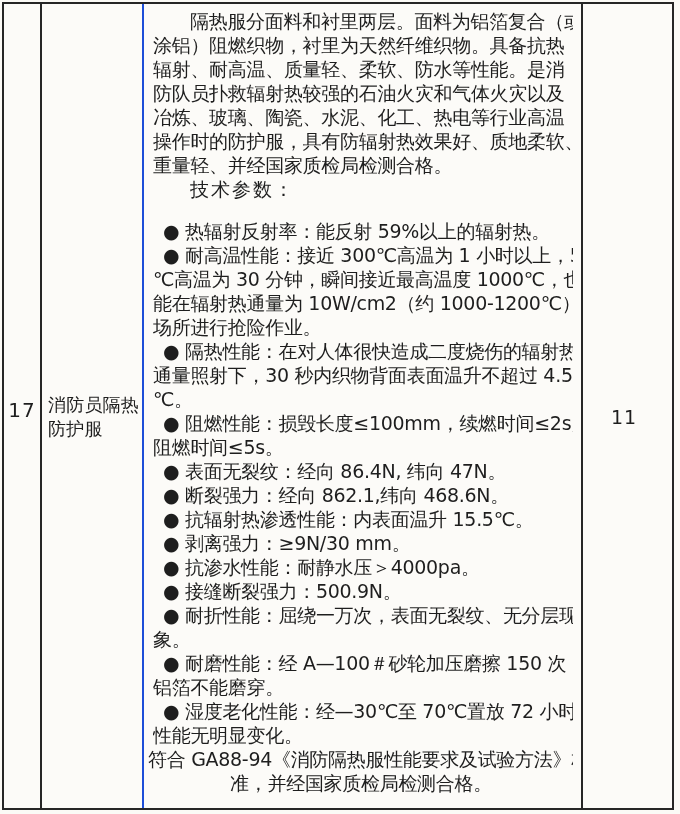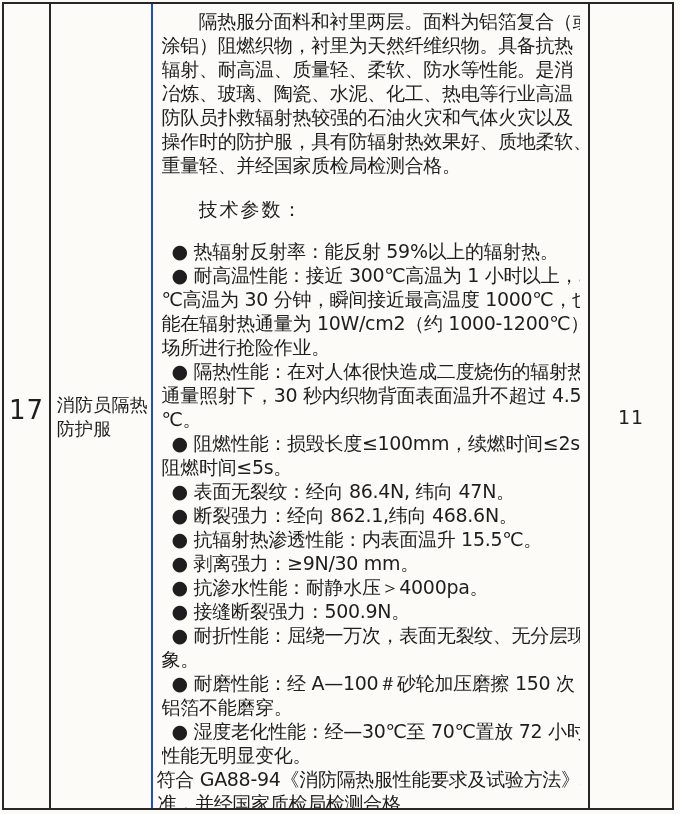--- a/index.html
+++ b/index.html
@@ -22,25 +22,25 @@
     position: absolute;
     left: 2px; top: 2px;
     width: 672px; height: 808px;
     display: flex;
     border: 2px solid #262626;
     background: #fcfbf8;
   }
   .cell { height: 100%; overflow: hidden; }
   .cell + .cell { border-left: none; }
   .col-index {
-    width: 47px;
+    width: 38px;
     border-right: 2px solid #262626;
     display: flex; align-items: center; justify-content: center;
     padding-top: 8px;
-    font-size: 26px;
+    font-size: 20px;
     letter-spacing: 1px;
   }
   .col-name {
     width: 102px;
     border-right: 2px solid #1d4ed8;
     display: flex; align-items: center;
     padding: 22px 0 0 6px;
   }
   .item-name {
     width: 92px;
@@ -64,23 +64,23 @@
   .line {
     line-height: 24px;
     height: 24px;
     white-space: nowrap;
     letter-spacing: -0.3px;
     overflow: hidden;
   }
   .fmt-indent { text-indent: 37px; }
   .fmt-bullet { padding-left: 10px; }
   .fmt-flush  { margin-left: -5px; }
-  .fmt-center { margin-left: -4px; }
+  .fmt-center { text-align: center; margin-left: -4px; }
   .title-line {
-    margin: 20px 0 18px 37px;
+    margin: 0 0 18px 37px;
     letter-spacing: 2px;
   }
 </style>
 </head>
 <body>
 
 <div class="page">
   <div class="spec-table">
 
     <div class="cell col-index">
@@ -89,22 +89,22 @@
 
     <div class="cell col-name">
       <div class="item-name">消防员隔热防护服</div>
     </div>
 
     <div class="cell col-desc">
       <div id="intro-lines">
           <div class="line fmt-indent">隔热服分面料和衬里两层。面料为铝箔复合（或</div>
           <div class="line fmt-wrap">涂铝）阻燃织物，衬里为天然纤维织物。具备抗热</div>
           <div class="line fmt-wrap">辐射、耐高温、质量轻、柔软、防水等性能。是消</div>
+          <div class="line fmt-wrap">防队员扑救辐射热较强的石油火灾和气体火灾以及</div>
           <div class="line fmt-wrap">冶炼、玻璃、陶瓷、水泥、化工、热电等行业高温</div>
-          <div class="line fmt-wrap">防队员扑救辐射热较强的石油火灾和气体火灾以及</div>
           <div class="line fmt-wrap">操作时的防护服，具有防辐射热效果好、质地柔软、</div>
           <div class="line fmt-wrap">重量轻、并经国家质检局检测合格。</div>
         </div>
       <div class="line title-line">技术参数：</div>
       <div id="spec-lines">
           <div class="line fmt-bullet">● 热辐射反射率：能反射 59%以上的辐射热。</div>
           <div class="line fmt-bullet">● 耐高温性能：接近 300℃高温为 1 小时以上，500</div>
           <div class="line fmt-wrap">℃高温为 30 分钟，瞬间接近最高温度 1000℃，也</div>
           <div class="line fmt-wrap">能在辐射热通量为 10W/cm2（约 1000-1200℃）的</div>
           <div class="line fmt-wrap">场所进行抢险作业。</div>

